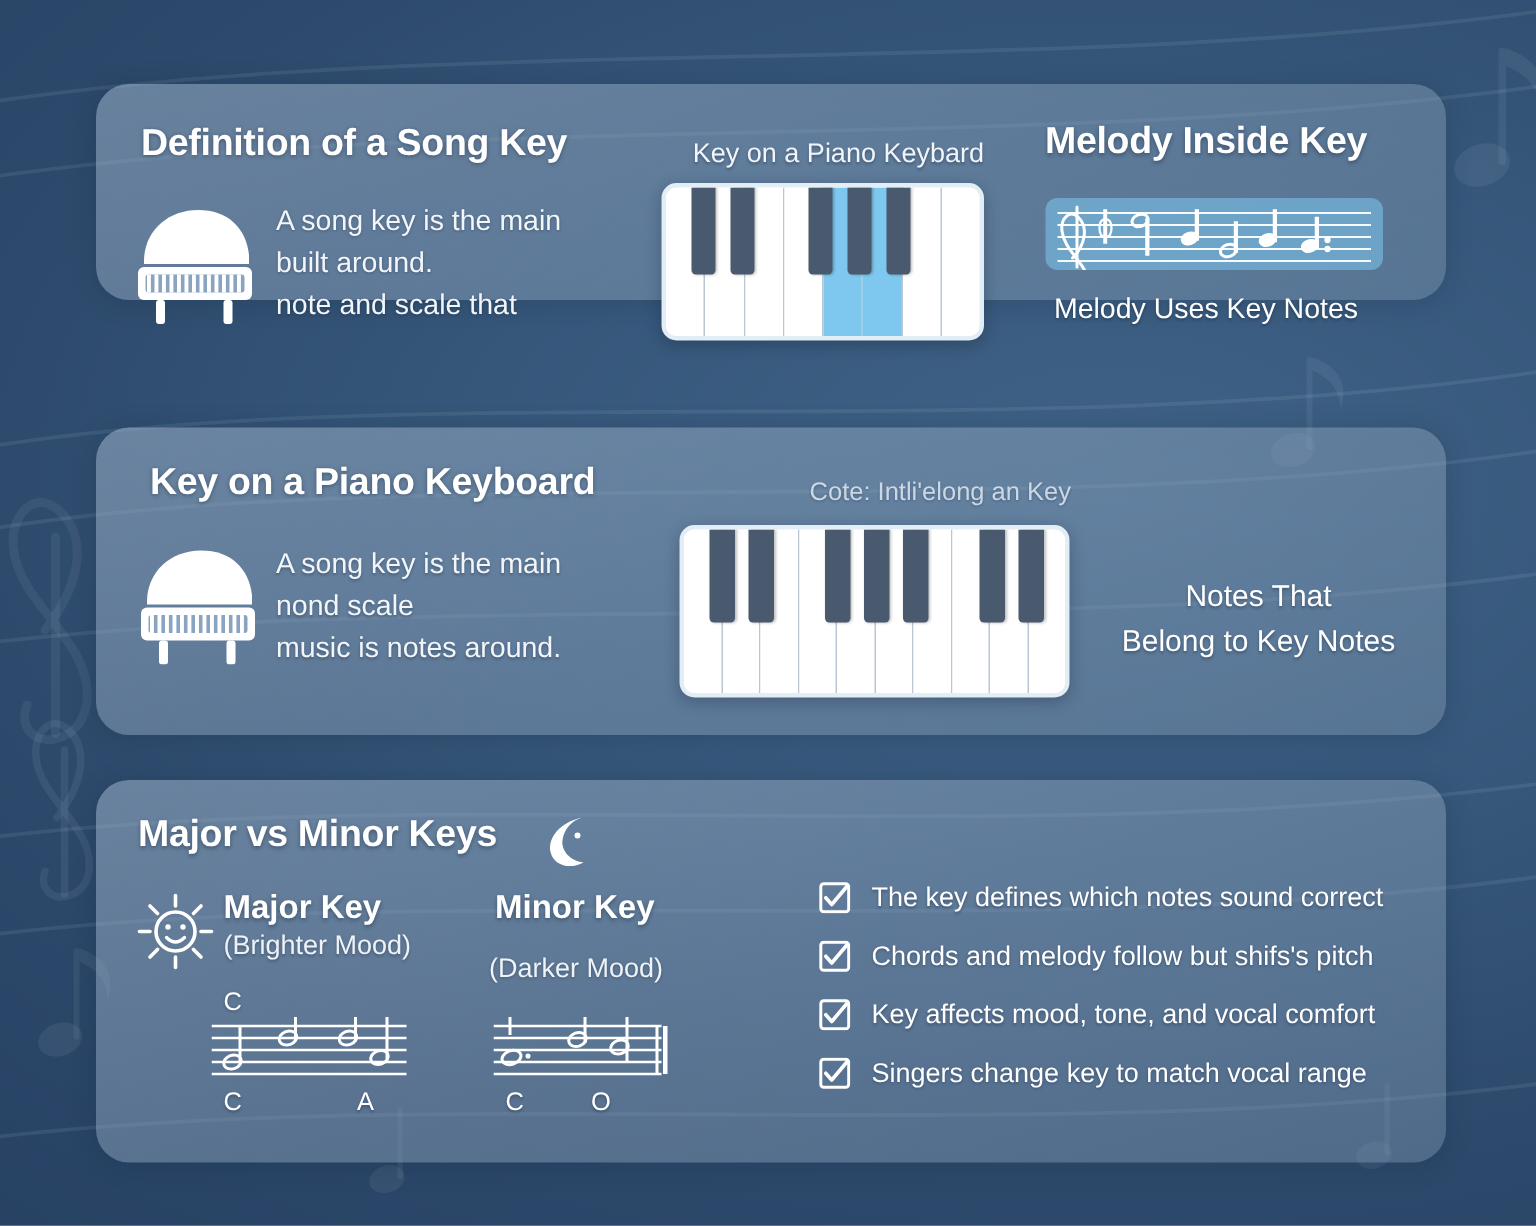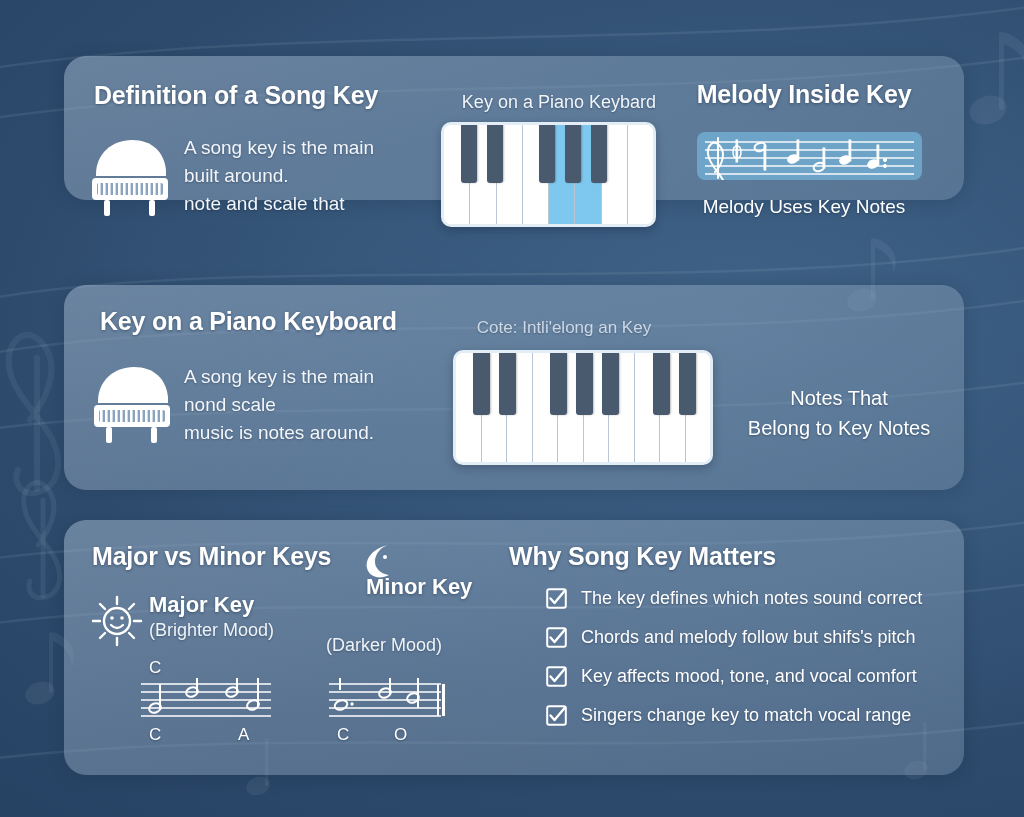--- a/index.html
+++ b/index.html
@@ -245,21 +245,21 @@
       </g>
     </svg>
   </div>
 
   <div class="body-text" style="position:absolute;left:120px;top:78px;width:240px;font-size:19px;line-height:28px;">
     <div>A song key is the main</div>
     <div>nond scale</div>
     <div>music is notes around.</div>
   </div>
 
-  <div style="position:absolute;left:350px;top:33px;width:300px;text-align:center;color:#dde7f1;font-size:17px;opacity:.85;text-shadow:0 1px 2px rgba(20,35,55,.4);">Cote: Intli'elong an Key</div>
+  <div style="position:absolute;left:350px;top:33px;width:300px;text-align:right;color:#dde7f1;font-size:17px;opacity:.85;text-shadow:0 1px 2px rgba(20,35,55,.4);">Cote: Intli'elong an Key</div>
 
   <div class="keyboard" style="left:389px;top:65px;width:260px;height:115px;position:absolute;">
     <div class="wkeys">
       <div class="wkey"></div>
       <div class="wkey"></div>
       <div class="wkey"></div>
       <div class="wkey"></div>
       <div class="wkey"></div>
       <div class="wkey"></div>
       <div class="wkey"></div>
@@ -310,21 +310,21 @@
         <circle cx="26" cy="30" r="1.8"></circle>
           <circle cx="36" cy="30" r="1.8"></circle>
       </g>
       <path d="M25 37 q 6 6, 12 0" stroke="#ffffff" stroke-width="2.2" fill="none" stroke-linecap="round"></path>
     </svg>
   </div>
 
   <div class="mood-title" style="position:absolute;left:85px;top:72px;">Major Key</div>
   <div class="mood-sub" style="position:absolute;left:85px;top:100px;">(Brighter Mood)</div>
 
-  <div class="mood-title" style="position:absolute;left:266px;top:54px;margin-left:36px;">Minor Key</div>
+  <div class="mood-title" style="position:absolute;left:266px;top:72px;">Minor Key</div>
   <div class="mood-sub" style="position:absolute;left:262px;top:115px;">(Darker Mood)</div>
 
   <div class="note-label" style="position:absolute;left:85px;top:138px;">C</div>
   <div class="staff" style="position:absolute;left:77px;top:158px;">
     <svg width="135" height="45" viewBox="0 0 135 45">
       <g stroke="#ffffff" stroke-width="1.6">
         <line x1="0" y1="6" x2="130" y2="6"></line>
           <line x1="0" y1="14" x2="130" y2="14"></line>
         <line x1="0" y1="22" x2="130" y2="22"></line>
           <line x1="0" y1="30" x2="130" y2="30"></line>
@@ -367,21 +367,20 @@
         <rect x="88" y="0" width="2" height="30"></rect>
         <rect x="10" y="0" width="2" height="12"></rect>
         <rect x="108" y="6" width="2" height="32"></rect>
         <rect x="113" y="6" width="3" height="32"></rect>
       </g>
     </svg>
   </div>
   <div class="note-label" style="position:absolute;left:273px;top:205px;">C</div>
   <div class="note-label" style="position:absolute;left:330px;top:205px;">O</div>
 
-  <div class="card-title" style="position:absolute;left:445px;top:22px;font-size:25px;">Why Song Key Matters</div>
 
   <div style="position:absolute;left:446px;top:68px;">
     <div class="check-row" style="margin-bottom:18px;">
       <span class="checkbox">
         <svg width="21" height="21" viewBox="0 0 21 21">
           <rect x="1.2" y="1.2" width="18.6" height="18.6" rx="2" fill="none" stroke="#ffffff" stroke-width="2"></rect>
           <path d="M4.5 10.5 L 8.5 15 L 19 2.5" fill="none" stroke="#ffffff" stroke-width="2.4" stroke-linecap="round" stroke-linejoin="round"></path>
         </svg>
       </span>
       <span class="check-text">The key defines which notes sound correct</span>

